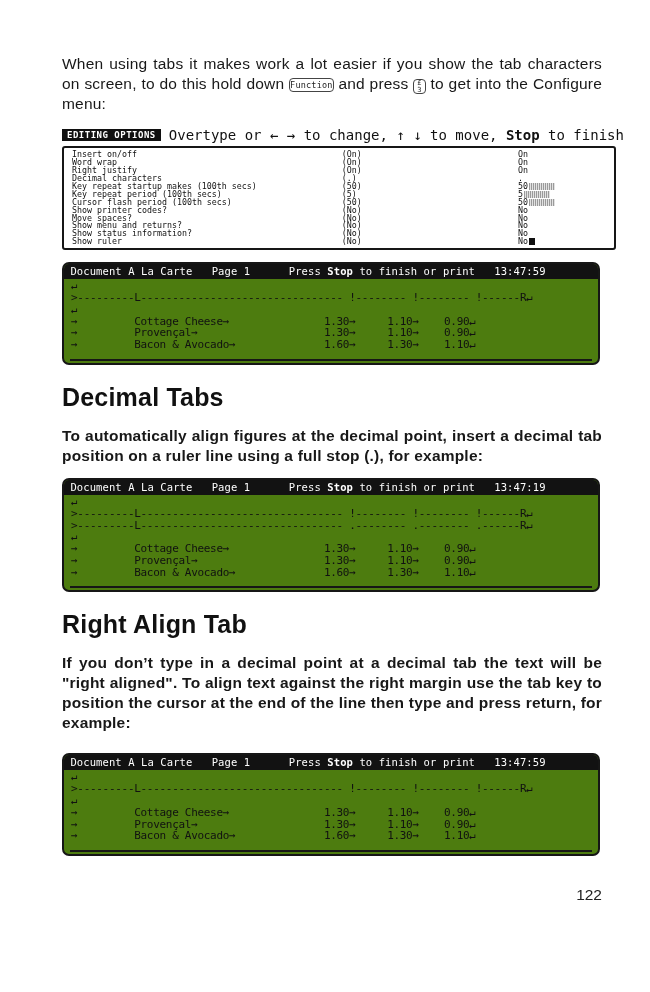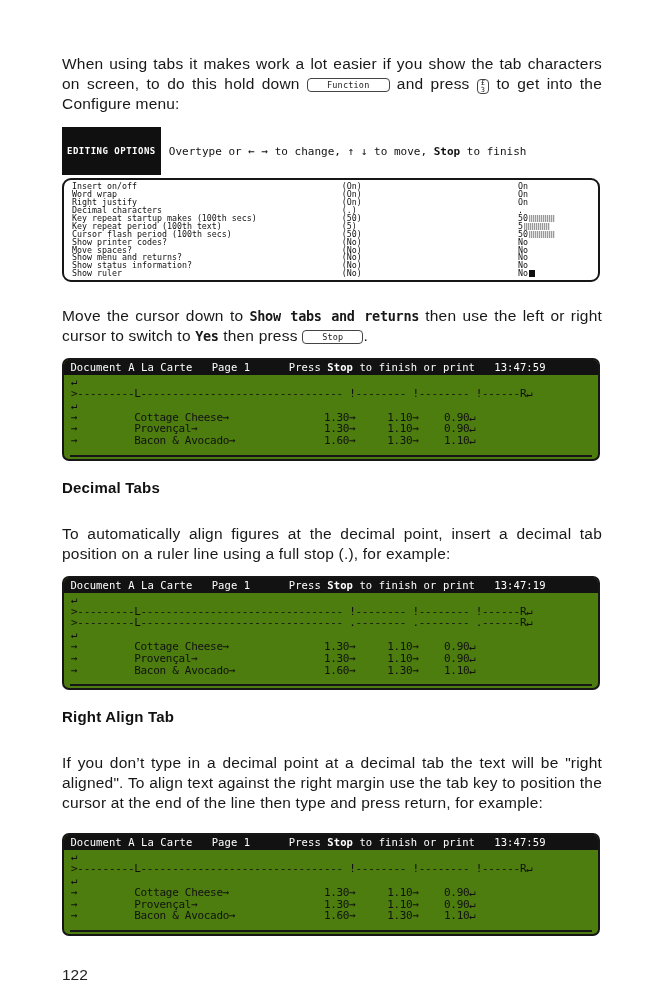--- a/index.html
+++ b/index.html
@@ -6,59 +6,59 @@
   body{
     width:650px;height:992px;overflow:hidden;
     background:#ffffff;color:#181818;
     font-family:"Liberation Sans", sans-serif;
   }
   .page{padding:54px 46px 0 62px;position:relative;}
 
   
   .para{width:540px;font-size:15.5px;line-height:1.29;text-align:justify;letter-spacing:.2px;margin:0;}
   .para.move{margin-top:24px;}
-  .para.sub{margin-top:28px;}
-  h2{font-family:"Liberation Sans",sans-serif;font-size:15px;letter-spacing:.2px;margin:18px 0 12px 0;color:#111;}
+  .para.sub{margin-top:14px;font-weight:bold;}
+  h2{font-family:"Liberation Sans",sans-serif;font-size:25px;letter-spacing:.2px;margin:18px 0 12px 0;color:#111;}
 
   
-  .key{display:inline-block;border:1.3px solid #444;border-radius:4px;padding:0 19px;
+  .key{display:inline-block;border:1.3px solid #444;border-radius:4px;padding:0 0;
        font-family:"DejaVu Sans Mono",monospace;font-size:8.5px;line-height:12px;
        vertical-align:1px;color:#222;background:#fff;}
   .key2{padding:0 3px;vertical-align:-3px;}
   .key2 span{display:block;font-size:7px;line-height:6.5px;text-align:center;}
 
   
   .monob{font-family:"DejaVu Sans Mono",monospace;font-weight:bold;font-size:13.5px;letter-spacing:-.3px;}
 
   
   .cfgbar{margin:13px 0 3px 0;white-space:pre;font-family:"DejaVu Sans Mono",monospace;font-size:9px;display:flex;align-items:center;}
-  .cfgbar .inv{background:#101010;color:#fff;font-weight:bold;padding:19px 5px;letter-spacing:.5px;}
-  .cfgbar .hint{margin-left:8px;font-size:11px;color:#111;}
+  .cfgbar .inv{background:#101010;color:#fff;font-weight:bold;padding:1px 5px;letter-spacing:.5px;}
+  .cfgbar .hint{margin-left:8px;font-size:14px;color:#111;}
   .b{font-weight:bold;}
-  .cfgbox{border:2px solid #161616;border-radius:9px;width:534px;padding:3px 0 2px 0;}
+  .cfgbox{border:2px solid #161616;border-radius:3px;width:534px;padding:3px 16px 2px 0;}
   .cfg-row{position:relative;height:7.9px;line-height:7.9px;font-family:"DejaVu Sans Mono",monospace;
            font-size:8.3px;white-space:pre;color:#111;}
   .cfg-label{margin-left:8px;}
   .cfg-def{position:absolute;left:52%;top:0;}
   .cfg-val{position:absolute;left:85%;top:0;}
   .shade{display:inline-block;width:26px;height:7px;margin-left:1px;vertical-align:-1px;
          background:repeating-linear-gradient(90deg,#9a9a9a 0 1px,#e2e2e2 1px 2px);}
   .blockcur{display:inline-block;width:6px;height:7px;margin-left:1px;vertical-align:-1px;background:#101010;}
 
   
   .screen{border:2px solid #161616;border-radius:7px;width:534px;margin-top:12px;overflow:hidden;background:#4d7c0f;}
   .screen.s3{margin-top:20px;}
   .bar{background:#121212;color:#fff;white-space:pre;font-family:"DejaVu Sans Mono",monospace;
        font-size:10.5px;height:15px;line-height:15px;letter-spacing:.1px;}
   .scrbody{padding:1px 6px 0 7px;}
   .scrline{font-family:"DejaVu Sans Mono",monospace;font-size:11px;line-height:11.8px;
            white-space:pre;letter-spacing:-.3px;color:#111;}
   .scrfoot{height:2px;background:#161616;margin:8px 6px 2px 6px;}
 
-  .pagenum{width:540px;text-align:left;margin-top:30px;font-size:15.5px;color:#222;}
+  .pagenum{width:540px;text-align:right;margin-top:30px;font-size:15.5px;color:#222;}
 </style>
 </head>
 <body>
 
 <div class="page">
 
   <p class="para"><span>When using tabs it makes work a lot easier if you show the tab characters on screen, to do this hold down</span>
     <span class="key">Function</span>
     <span>and press</span>
     <span class="key key2"><span>£</span><span>3</span></span>
@@ -66,36 +66,30 @@
 
   <div class="cfgbar"><span class="inv">EDITING OPTIONS</span><span class="hint"><span>Overtype or ← → to change, ↑ ↓ to move, </span><span class="b">Stop</span><span> to finish</span></span></div>
 
   <div class="cfgbox">
     <div>
         <div class="cfg-row"><span class="cfg-label">Insert on/off</span><span class="cfg-def">(On)</span><span class="cfg-val">On</span></div>
         <div class="cfg-row"><span class="cfg-label">Word wrap</span><span class="cfg-def">(On)</span><span class="cfg-val">On</span></div>
         <div class="cfg-row"><span class="cfg-label">Right justify</span><span class="cfg-def">(On)</span><span class="cfg-val">On</span></div>
         <div class="cfg-row"><span class="cfg-label">Decimal characters</span><span class="cfg-def">(.)</span><span class="cfg-val">.</span></div>
         <div class="cfg-row"><span class="cfg-label">Key repeat startup makes (100th secs)</span><span class="cfg-def">(50)</span><span class="cfg-val">50<span class="shade"></span></span></div>
-        <div class="cfg-row"><span class="cfg-label">Key repeat period (100th text)</span><span class="cfg-def">(5)</span><span class="cfg-val">5<span class="shade"></span></span></div>
+        <div class="cfg-row"><span class="cfg-label">Key repeat period (100th secs)</span><span class="cfg-def">(5)</span><span class="cfg-val">5<span class="shade"></span></span></div>
         <div class="cfg-row"><span class="cfg-label">Cursor flash period (100th secs)</span><span class="cfg-def">(50)</span><span class="cfg-val">50<span class="shade"></span></span></div>
         <div class="cfg-row"><span class="cfg-label">Show printer codes?</span><span class="cfg-def">(No)</span><span class="cfg-val">No</span></div>
         <div class="cfg-row"><span class="cfg-label">Move spaces?</span><span class="cfg-def">(No)</span><span class="cfg-val">No</span></div>
         <div class="cfg-row"><span class="cfg-label">Show menu and returns?</span><span class="cfg-def">(No)</span><span class="cfg-val">No</span></div>
         <div class="cfg-row"><span class="cfg-label">Show status information?</span><span class="cfg-def">(No)</span><span class="cfg-val">No</span></div>
         <div class="cfg-row"><span class="cfg-label">Show ruler</span><span class="cfg-def">(No)</span><span class="cfg-val">No<span class="blockcur"></span></span></div>
       </div>
   </div>
 
-  <p class="para move"><span>Move the cursor down to</span>
-    <span class="monob">Show tabs and returns</span>
-    <span>then use the left or right cursor to switch to</span>
-    <span class="monob">Yes</span>
-    <span>then press</span>
-    <span class="key">Stop</span><span>.</span></p>
 
   <div class="screen">
       <div class="bar"><span> Document A La Carte   </span><span>Page 1      </span><span>Press </span><span class="b">Stop</span><span> to finish or print   </span><span>13:47:59</span></div>
       <div class="scrbody">
         <div class="scrline">↵</div>
         <div class="scrline">&gt;---------L-------------------------------- !-------- !-------- !------R↵</div>
         <div class="scrline">↵</div>
         <div class="scrline">→         Cottage Cheese→               1.30→     1.10→    0.90↵</div>
         <div class="scrline">→         Provençal→                    1.30→     1.10→    0.90↵</div>
         <div class="scrline">→         Bacon &amp; Avocado→              1.60→     1.30→    1.10↵</div>

